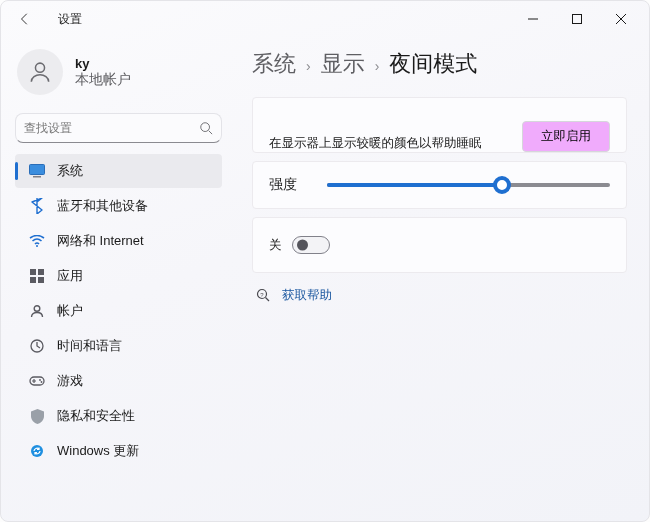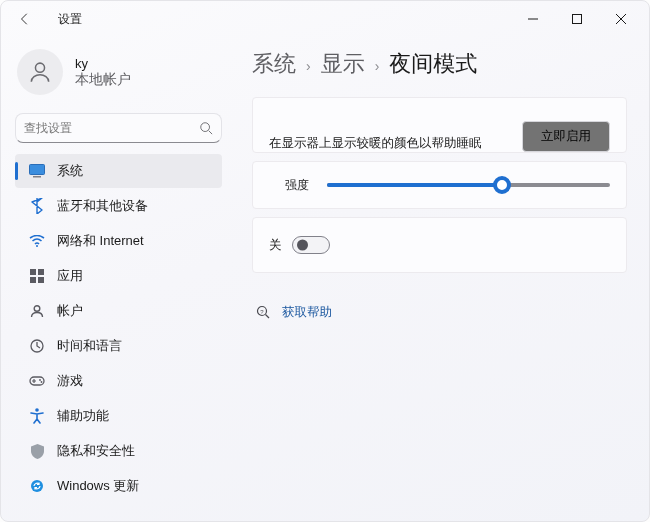--- a/index.html
+++ b/index.html
@@ -8,51 +8,51 @@
   .titlebar { display: flex; align-items: center; height: 36px; padding: 0 6px 0 12px; }
   .titlebar .back { width: 24px; height: 24px; display:flex; align-items:center; justify-content:center; cursor:pointer; }
   .titlebar .title { font-size: 12px; margin-left: 21px; }
   .titlebar .spacer { flex: 1; }
   .winbtn { width: 44px; height: 28px; display:flex; align-items:center; justify-content:center; cursor:pointer; }
   .winbtn svg { stroke:#1a1a1a; stroke-width:1; fill:none; }
   .body { flex:1; display:flex; min-height:0; }
   .sidebar { width: 235px; padding: 6px 8px 0 8px; display:flex; flex-direction:column; }
   .profile { display:flex; align-items:center; padding: 6px 8px 14px 8px; gap:12px; }
   .avatar { width:46px; height:46px; border-radius:50%; background:#ececef; display:flex; align-items:center; justify-content:center; }
-  .profile-name { font-size:13px; font-weight:400; }
+  .profile-name { font-size:13px; font-weight:700; }
   .profile-sub { font-size:14px; color:#5b5b5f; }
   .search { margin: 4px 6px 10px 6px; height:30px; background:#fbfbfd; border:1px solid #e3e3e8; border-bottom:1px solid #8a8a90; border-radius:8px; display:flex; align-items:center; padding:0 8px; }
   .search input { flex:1; border:none; outline:none; background:transparent; font-size:12px; color:#333; }
   .search input::placeholder{color:#777;}
   .nav { flex:1; overflow:auto; }
   .nav-item { position:relative; display:flex; align-items:center; gap:12px; height:34px; padding:0 10px 0 14px; border-radius:4px; margin:1px 6px; font-size:13px; cursor:pointer; }
   .nav-item.active { background:#eaeaee; }
   .nav-item.active::before { content:""; position:absolute; left:0px; top:8px; bottom:8px; width:3px; border-radius:2px; background:#1f6fd0; }
   .nav-icon { width:16px; height:16px; display:flex; align-items:center; justify-content:center; }
   .main { flex:1; padding: 12px 22px 0 16px; overflow:auto; }
   .breadcrumb { display:flex; align-items:center; gap:10px; font-size:22px; margin-bottom:18px; }
   .breadcrumb .crumb { color:#5f5f63; cursor:pointer; }
   .breadcrumb .sep { color:#8c8c90; font-size:14px; margin-top:4px;}
   .breadcrumb .current { color:#1a1a1a; font-weight:400; }
   .card { background:#fcfcfe; border:1px solid #eceaee; border-radius:4px; margin-bottom:8px; padding: 0 16px; }
   .card-row { display:flex; align-items:flex-end; min-height:54px; gap:28px; }
   .card-text { font-size:12.5px; color:#1a1a1a; flex:1; }
-  .btn-outline { border:1px solid #d6d6db; background:#737373; border-radius:4px; padding:6px 18px; font-size:12.5px; cursor:pointer; }
+  .btn-outline { border:1px solid #d6d6db; background:#f0abfc; border-radius:4px; padding:6px 18px; font-size:12.5px; cursor:pointer; }
   .slider-row { display:flex; align-items:center; min-height:46px; gap:18px; }
-  .slider-label { font-size:12px; width:40px;text-align:right;}
+  .slider-label { font-size:14px; width:40px;}
   .slider { flex:1; position:relative; height:20px; }
   .track { position:absolute; left:0; right:0; top:50%; height:4px; transform:translateY(-50%); background:#8b8b91; border-radius:2px; }
   .track-fill { position:absolute; left:0; top:50%; height:4px; transform:translateY(-50%); background:#1f6fd0; border-radius:2px; }
   .thumb { position:absolute; top:50%; width:18px; height:18px; border-radius:50%; background:#fff; border:4px solid #1f6fd0; transform:translate(-50%,-50%); }
   .toggle-row { display:flex; align-items:center; min-height:54px; }
   .toggle-label { font-size:12.5px; flex:1; }
   .toggle-state { font-size:12.5px; margin-right:10px; color:#1a1a1a; }
   .toggle { width:38px; height:18px; border-radius:10px; border:1px solid #81818a; background:#f3f3f6; position:relative; cursor:pointer; }
   .toggle .knob { position:absolute; width:11px; height:11px; border-radius:50%; background:#55555c; top:50%; left:4px; transform:translateY(-50%); }
-  .help { display:flex; align-items:center; gap:10px; margin-top:31px; padding-left:4px; }
+  .help { display:flex; align-items:center; gap:10px; margin-top:14px; padding-left:4px; }
   .help a { color:#18559e; font-size:12.5px; text-decoration:none; cursor:pointer; }
 </style>
 </head>
 <body>
 
 <div class="window">
   <div class="titlebar">
     <div class="back">
       <svg width="14" height="14" viewBox="0 0 16 16">
           <path d="M10 2 L4 8 L10 14" fill="none" stroke="#1a1a1a" stroke-width="1"></path>
@@ -163,29 +163,20 @@
                 <rect x="1" y="2" width="14" height="8" rx="4" fill="none" stroke="#5b5b62" stroke-width="1.3"></rect>
                 <path d="M5 4v4M3 6h4" stroke="#5b5b62" stroke-width="1.2"></path>
                 <circle cx="11" cy="5" r="0.9" fill="#5b5b62"></circle>
                 <circle cx="12.5" cy="7" r="0.9" fill="#5b5b62"></circle>
               </svg>
             </span>
           <span>游戏</span>
         </div>
         <div class="nav-item">
           <span class="nav-icon">
-              <svg width="14" height="16" viewBox="0 0 14 16">
-                <circle cx="7" cy="2" r="1.8" fill="#1f6fd0"></circle>
-                <path d="M1 5l6 1 6-1M7 6v5M7 11l-3 4M7 11l3 4" stroke="#1f6fd0" stroke-width="1.6" fill="none" stroke-linecap="round"></path>
-              </svg>
-            </span>
-          <span>辅助功能</span>
-        </div>
-        <div class="nav-item">
-          <span class="nav-icon">
               <svg width="13" height="15" viewBox="0 0 13 15">
                 <path d="M6.5 0 L13 2.5 V7 C13 11 10 14 6.5 15 C3 14 0 11 0 7 V2.5 Z" fill="#9aa0a8"></path>
               </svg>
             </span>
           <span>隐私和安全性</span>
         </div>
         <div class="nav-item">
           <span class="nav-icon">
               <svg width="14" height="14" viewBox="0 0 14 14">
                 <circle cx="7" cy="7" r="6" fill="#1f8fe0"></circle>

